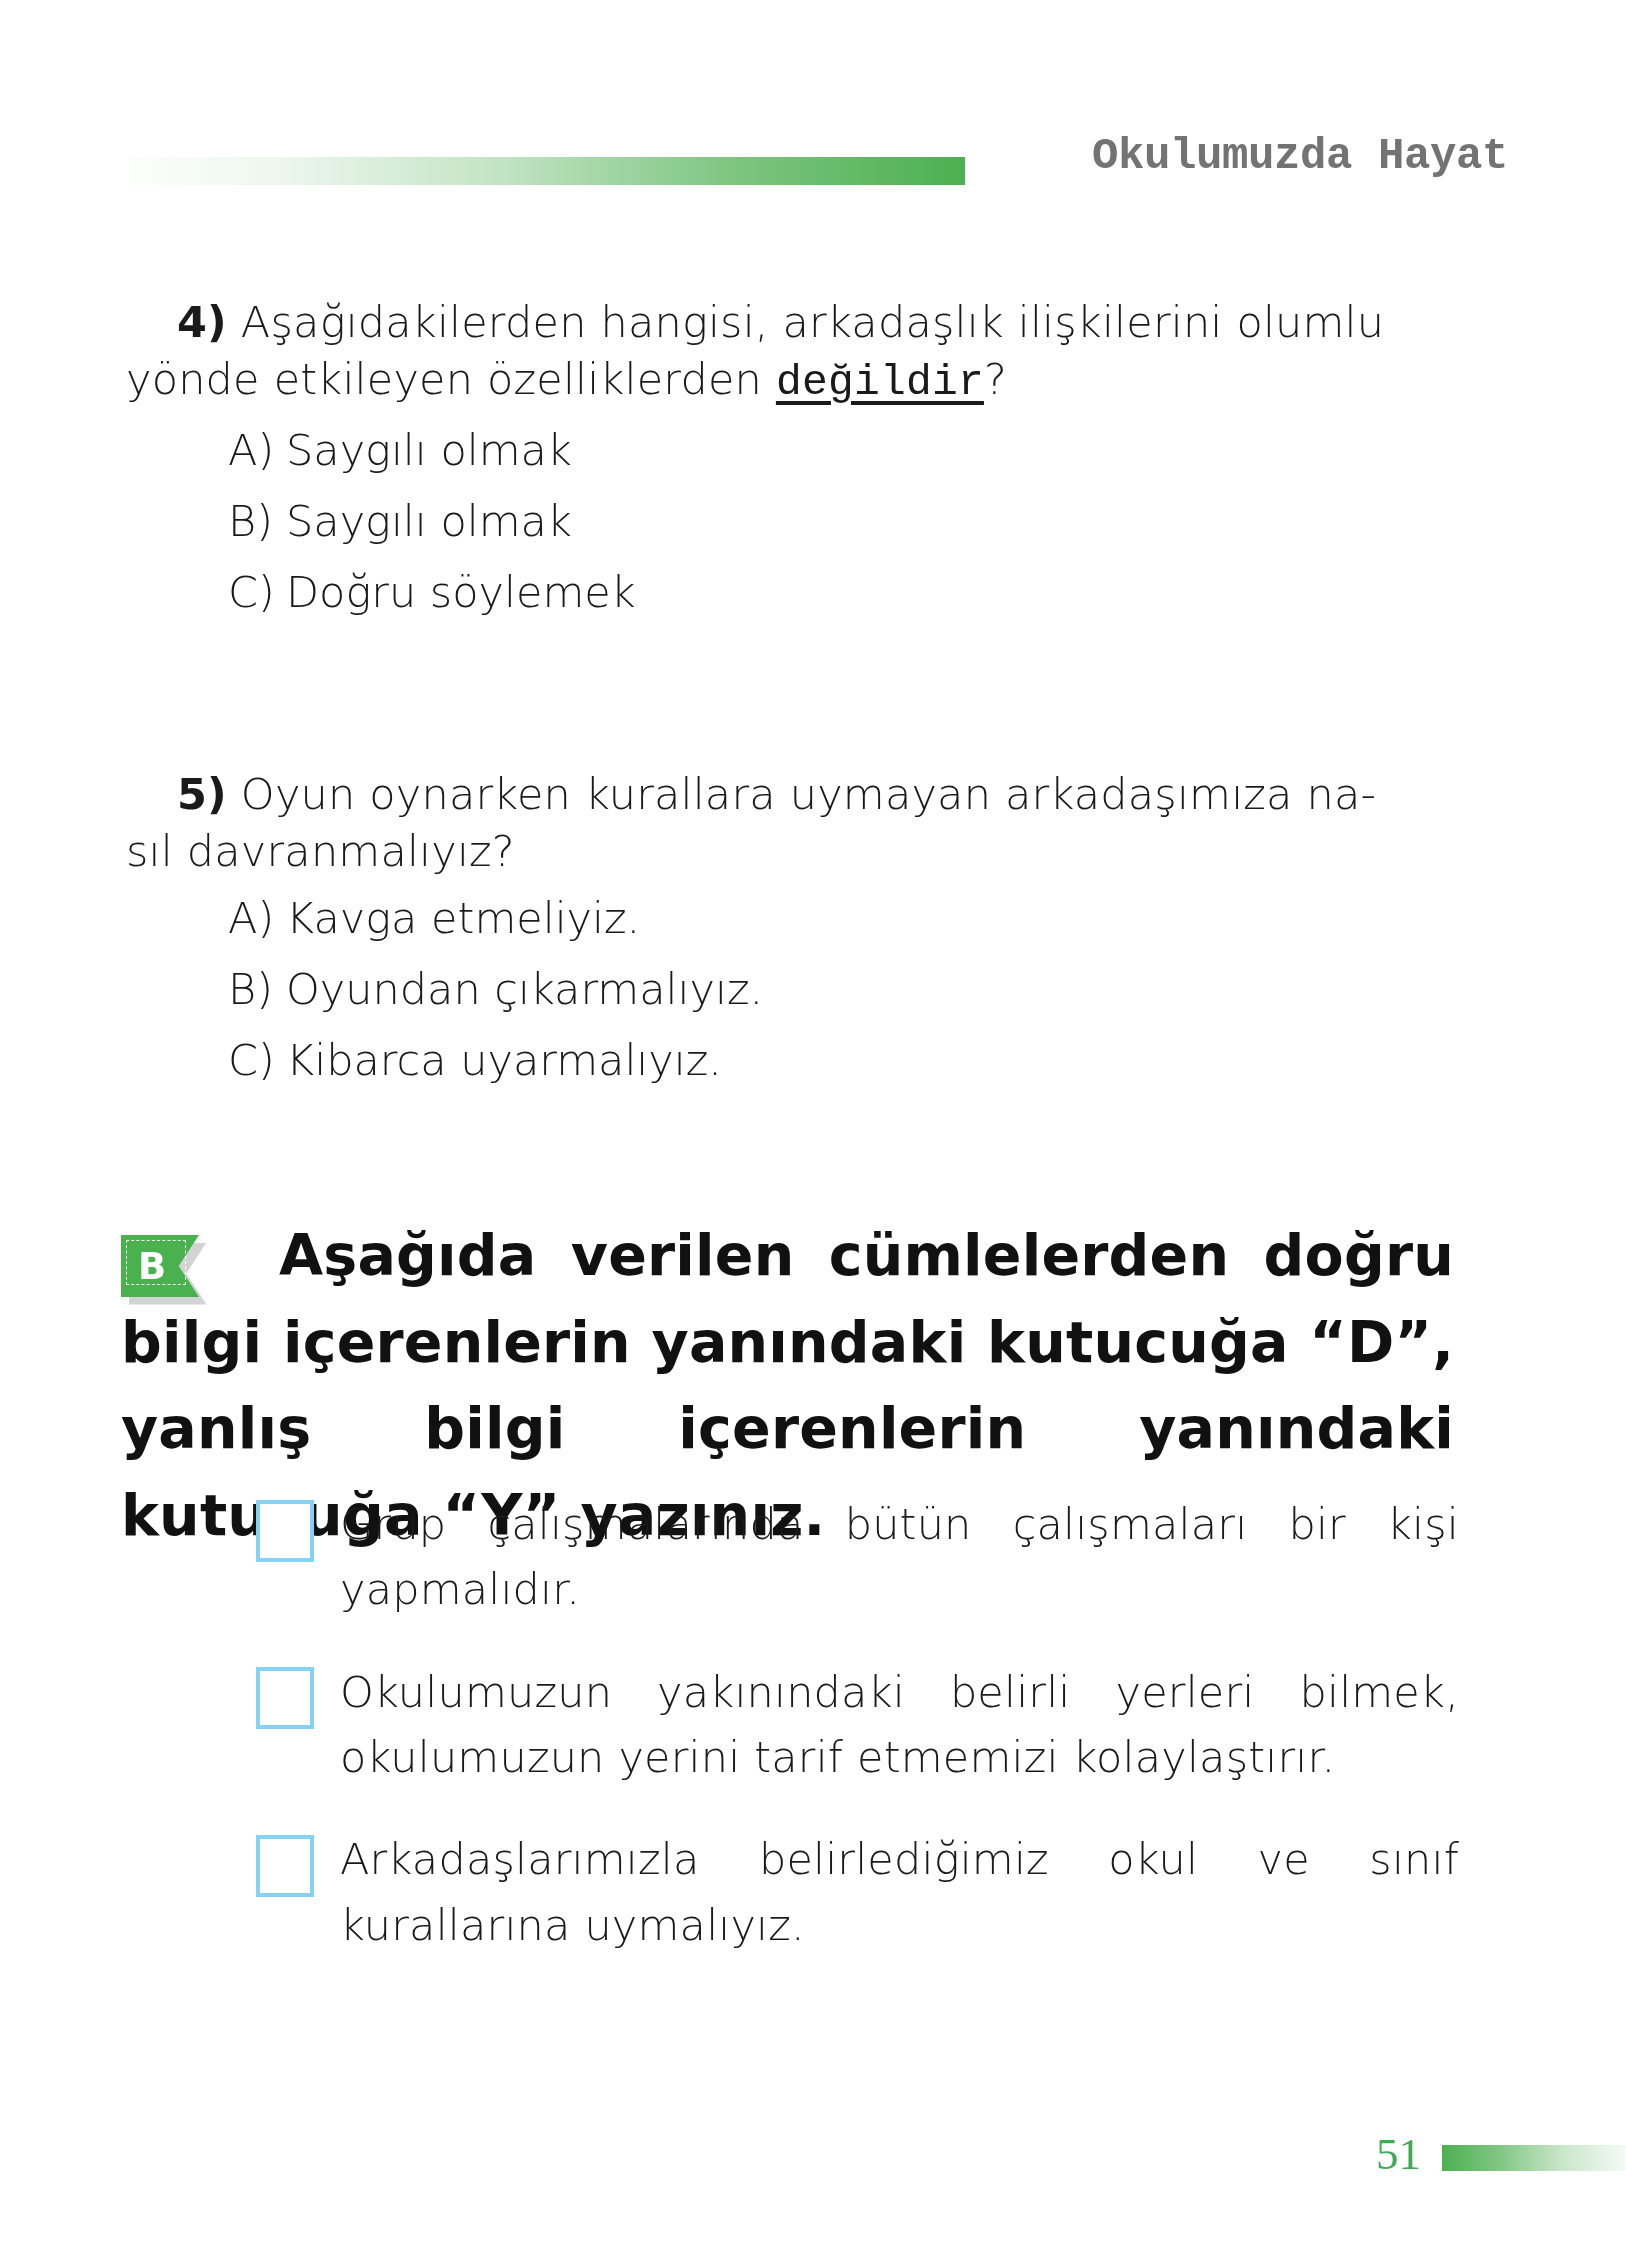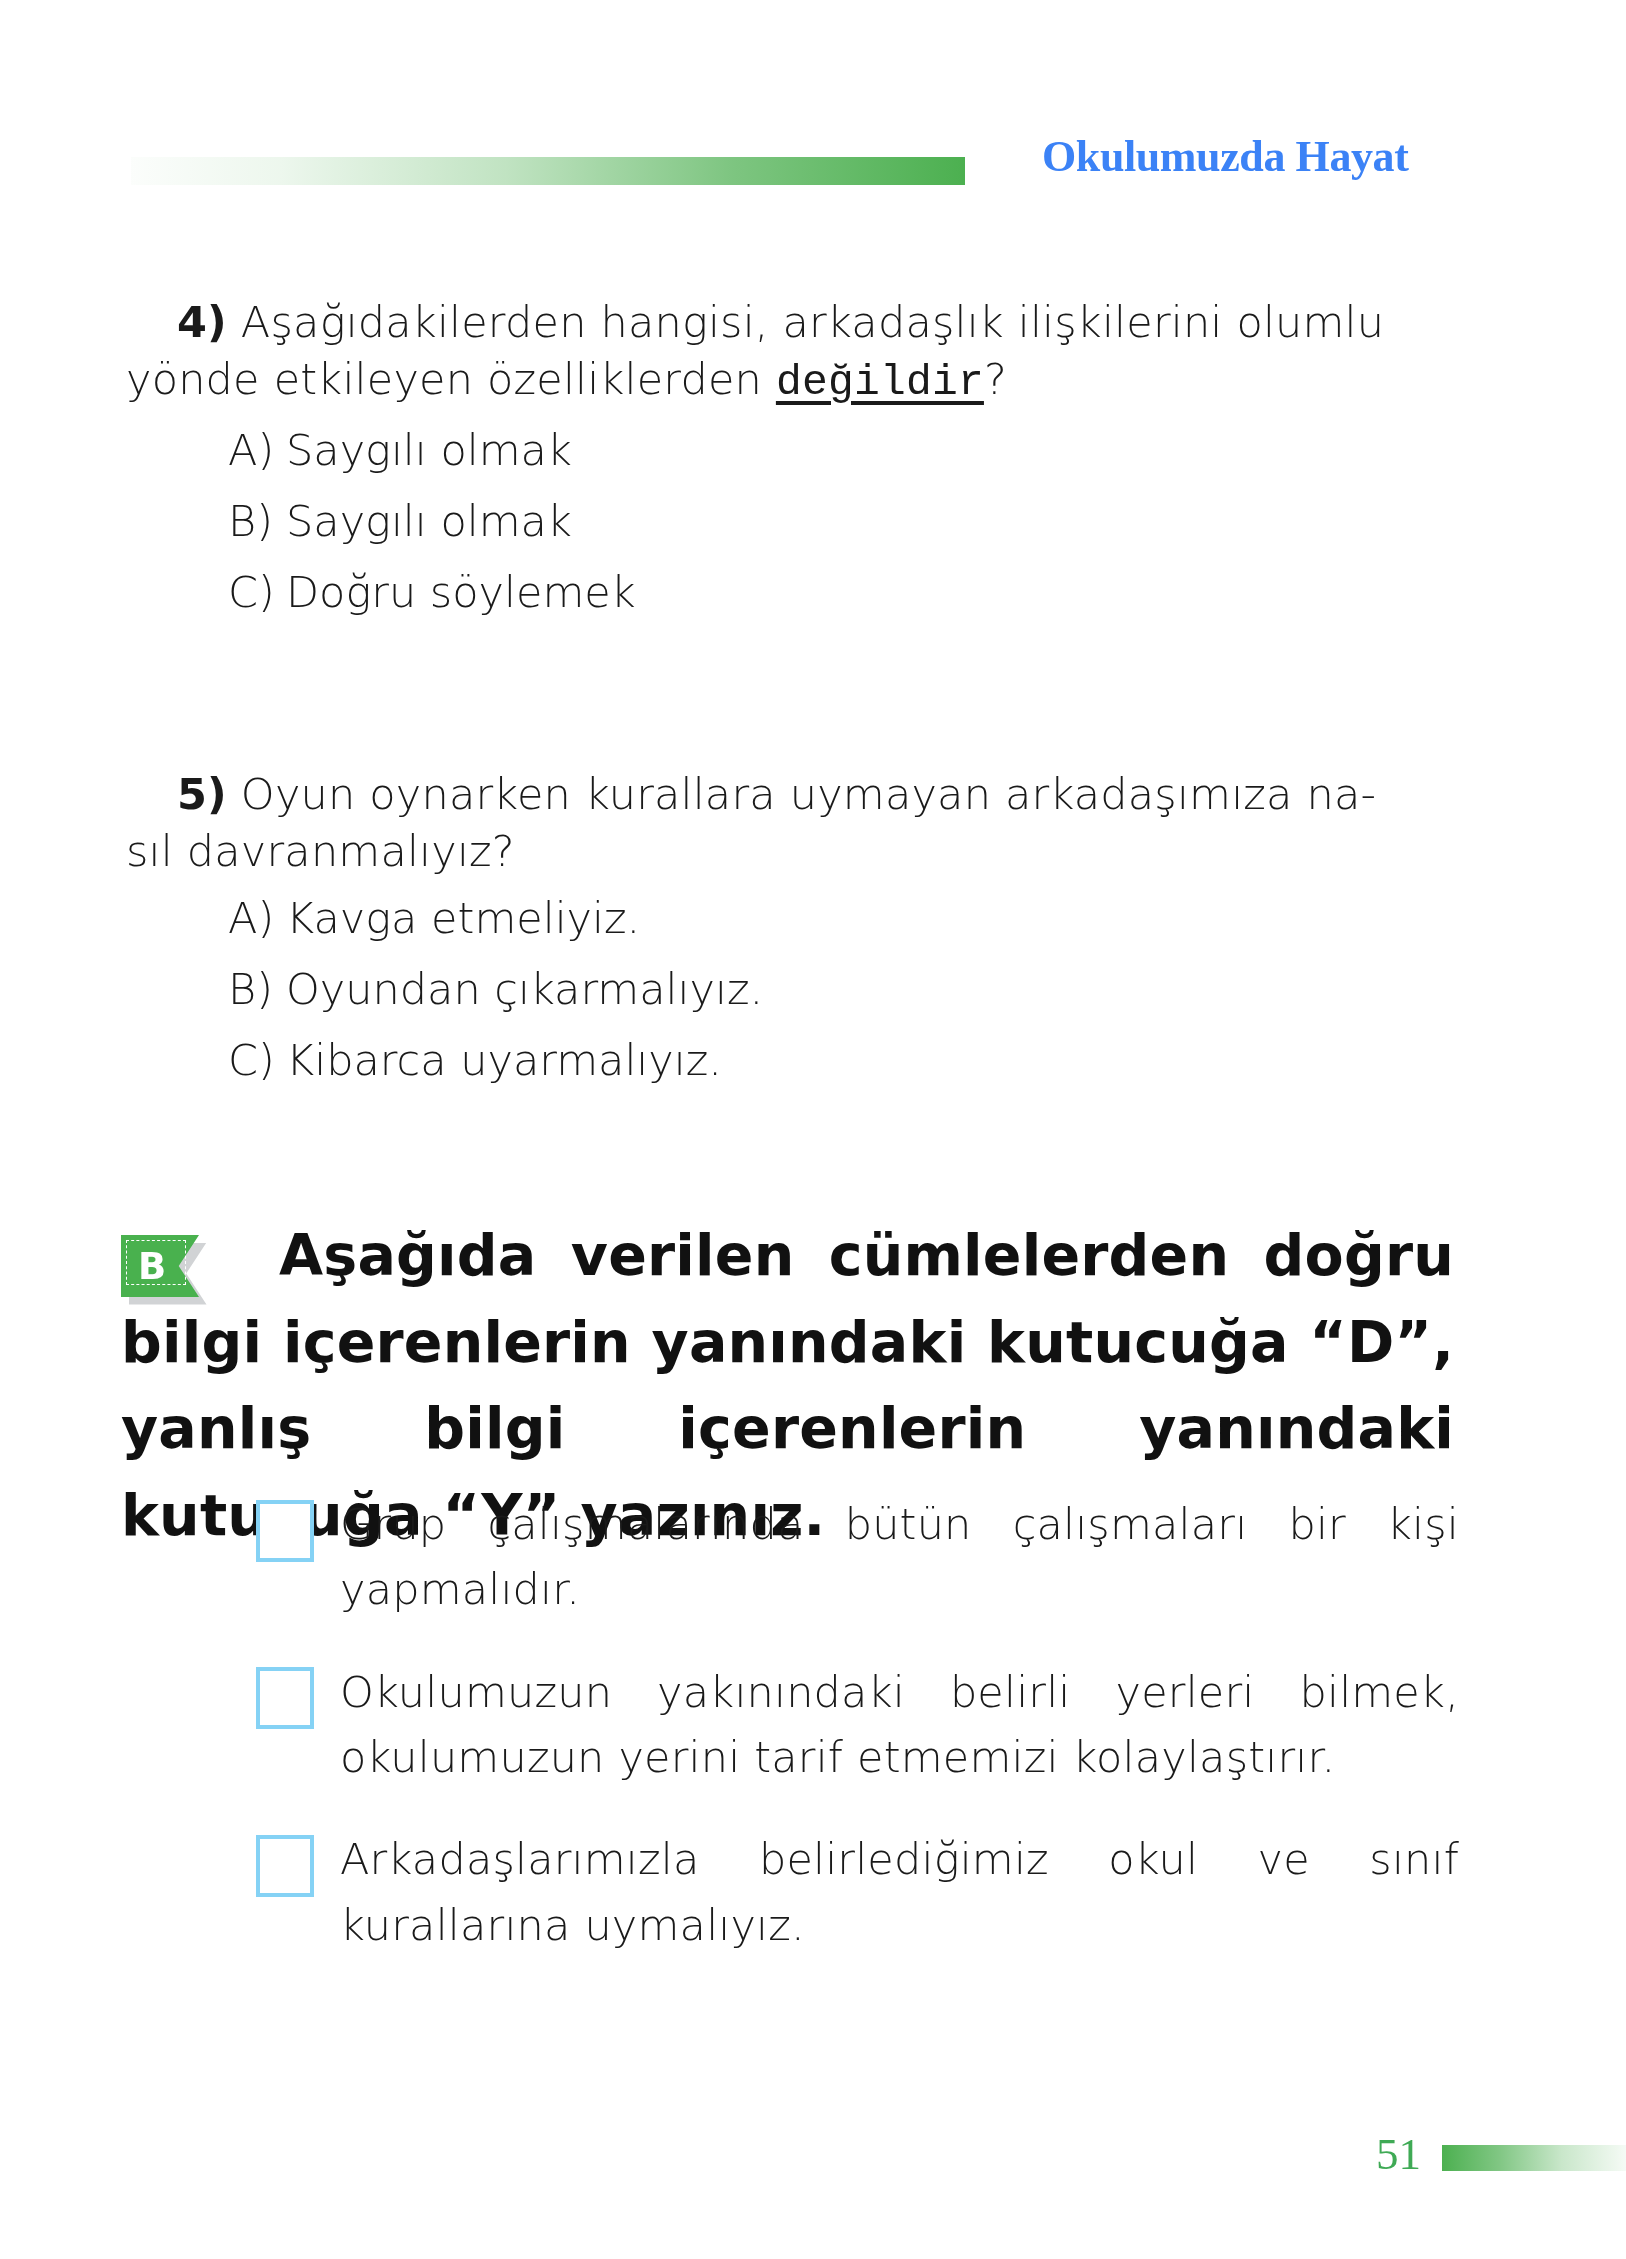--- a/index.html
+++ b/index.html
@@ -29,28 +29,28 @@
   .header-bar {
     position: absolute;
     left: 131px;
     top: 157px;
     width: 834px;
     height: 28px;
     background: linear-gradient(to right, rgba(76,175,80,0.02) 0%, rgba(76,175,80,0.10) 18%, rgba(76,175,80,0.35) 45%, rgba(76,175,80,0.72) 72%, #4cb050 100%);
   }
   .header-title {
     position: absolute;
-    left: 1042px;
+    left: 1092px;
     top: 131px;
     font-size: 44px;
     font-weight: bold;
-    color: #3b82f6;
+    color: #737373;
     letter-spacing: -0.4px;
     white-space: nowrap;
-    font-family: Liberation Serif, serif;
+    font-family: Liberation Mono, monospace;
   }
 
   .qblock {
     position: absolute;
     left: 177px;
     width: 1277px;
   }
 
   .qtext {
     font-size: 43px;

